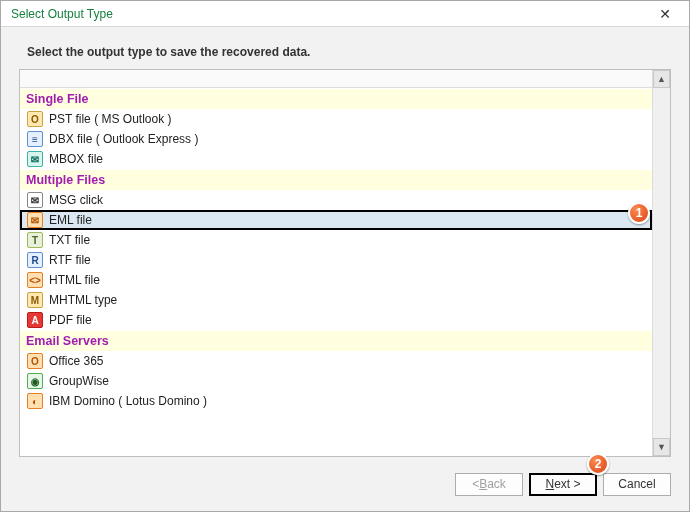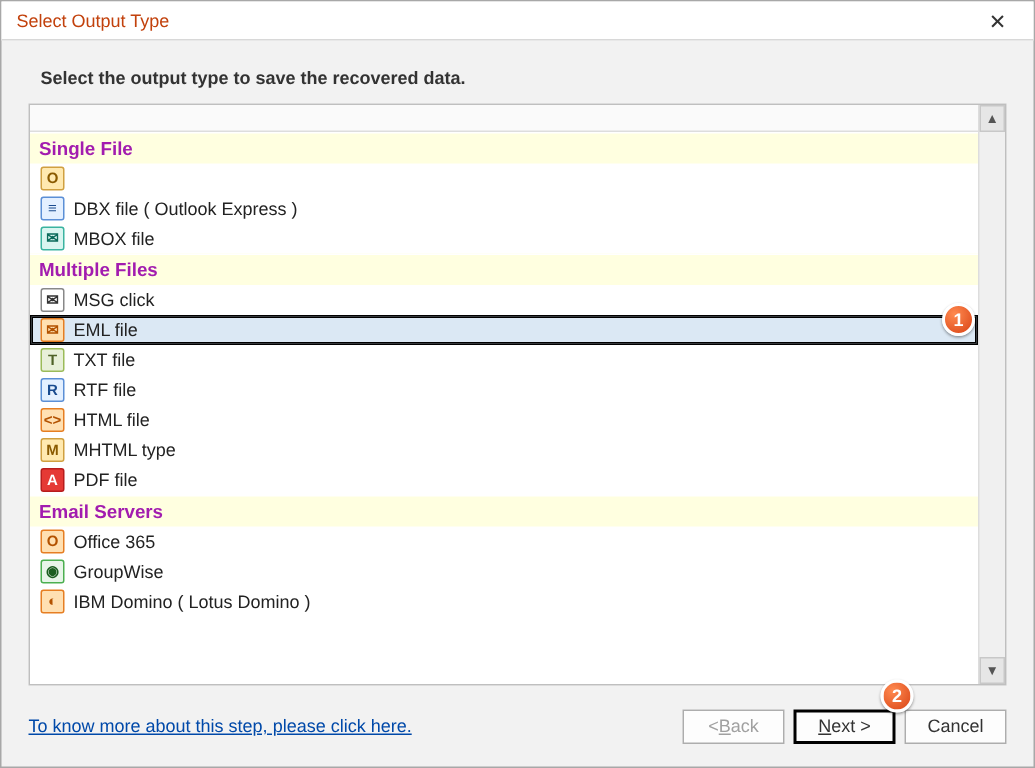--- a/index.html
+++ b/index.html
@@ -1,20 +1,20 @@
 <!DOCTYPE html>
 <html><head>
 <meta charset="utf-8">
 <style>
   * { box-sizing: border-box; }
   html, body { margin:0; padding:0; font-family: "Segoe UI", Tahoma, Arial, sans-serif; }
   body { width:690px; height:512px; background:#fff; }
   .window { width:690px; height:512px; border:1px solid #a8a8a8; background:#f2f2f2; position:relative; display:flex; flex-direction:column; }
   .titlebar { height:26px; background:#fff; border-bottom:1px solid #d8d8d8; display:flex; align-items:center; padding:0 6px 0 10px; }
-  .title-text { font-size:12px; color:#c2410c; flex:0 0 auto; }
+  .title-text { font-size:12px; color:#15803d; flex:0 0 auto; }
   .title-spacer { flex:1 1 auto; }
   .close-btn { width:36px; height:20px; display:flex; align-items:center; justify-content:center; color:#333; font-size:14px; cursor:default; }
   .instr { padding:18px 20px 10px 26px; font-size:12px; font-weight:bold; color:#333; }
   .list-wrap { margin:0 18px; border:1px solid #bfbfbf; background:#fff; flex:1 1 auto; display:flex; min-height:0; position:relative; }
   .list-search { height:18px; border-bottom:1px solid #ddd; background:#fafafa; }
   .list-body { flex:1 1 auto; display:flex; min-height:0; }
   .list-scroll { flex:1 1 auto; overflow:hidden; }
   .scrollbar { width:18px; background:#f0f0f0; border-left:1px solid #ddd; position:relative; }
   .sb-btn { height:18px; background:#e6e6e6; border:1px solid #c8c8c8; display:flex; align-items:center; justify-content:center; font-size:9px; color:#555; }
   .sb-track { position:absolute; top:18px; bottom:18px; left:0; right:0; }
@@ -59,20 +59,21 @@
   <div class="instr">Select the output type to save the recovered data.</div>
 
   <div class="list-wrap">
     <div class="list-body">
       <div class="list-scroll" style="display:flex; flex-direction:column;">
         <div class="list-search"></div>
 
         <div class="group-head">Single File</div>
         <div class="item">
           <span class="icon">O</span>
+          <span class="label">PST file ( MS Outlook )</span>
         </div>
         <div class="item">
           <span class="icon blue">≡</span>
           <span class="label">DBX file ( Outlook Express )</span>
         </div>
         <div class="item">
           <span class="icon teal">✉</span>
           <span class="label">MBOX file</span>
         </div>
 
@@ -129,21 +130,20 @@
         <div class="sb-btn sb-bot">
             <span>▼</span>
           </div>
       </div>
     </div>
 
     <div class="callout" style="right:20px; top:132px;">1</div>
   </div>
 
   <div class="footer">
-    <a class="help-link">To know more about this step, please click here.</a>
     <span class="footer-spacer"></span>
     <button class="btn disabled">
         <span>&lt; </span>
         <span class="u">B</span>
         <span>ack</span>
       </button>
     <button class="btn default">
         <span class="u">N</span>
         <span>ext &gt;</span>
       </button>

